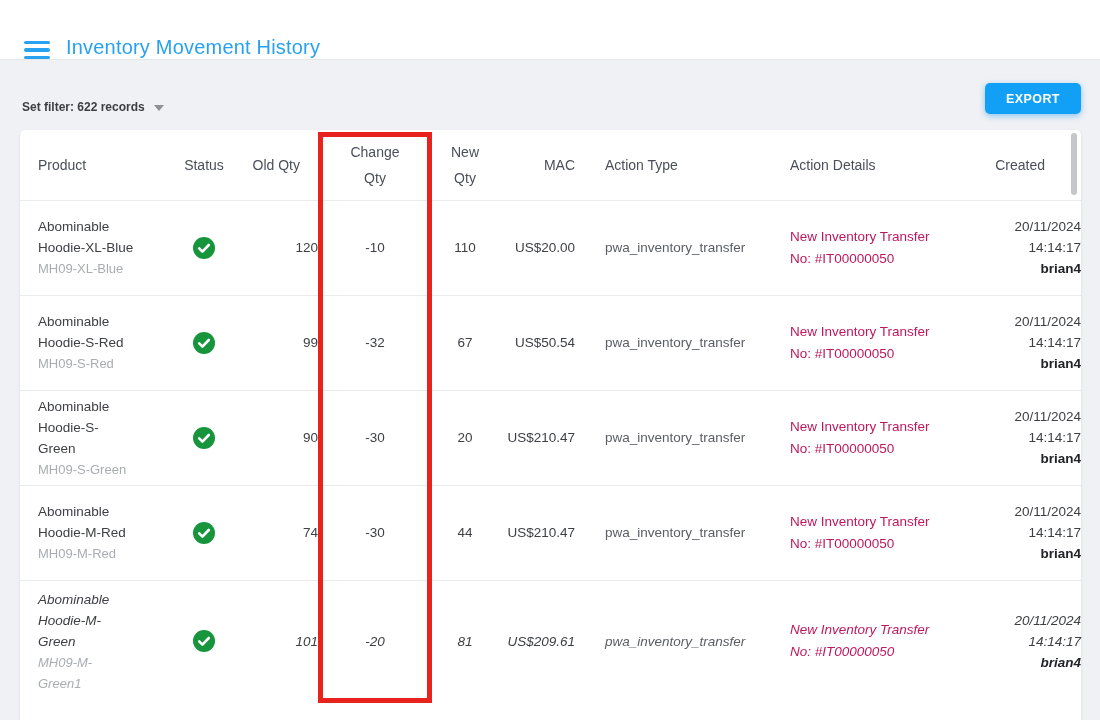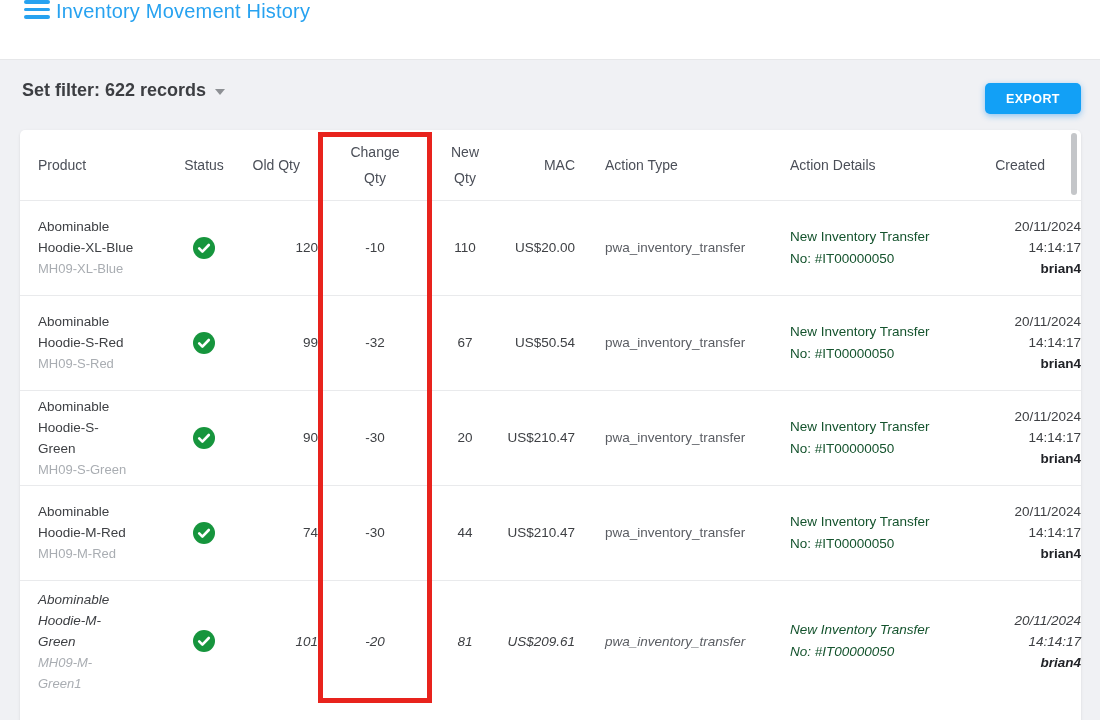--- a/index.html
+++ b/index.html
@@ -7,35 +7,35 @@
   body {
     font-family:"Liberation Sans", sans-serif;
     background:#f0f1f4;
     position:relative;
     color:#3e4044;
   }
 
   
   .appbar {
     height:60px; background:#ffffff;
-    display:flex; align-items:flex-start;
-    padding-left:24px; gap:6px;
+    display:flex; align-items:flex-end;
+    padding-left:24px; gap:16px;
     border-bottom:1px solid #e6e7e9;
   }
   .hamburger { width:26px; display:flex; flex-direction:column; gap:4px; cursor:pointer; }
   .hamburger .bar { height:3.5px; border-radius:2px; background:#27a2f0; }
   .page-title {
     font-size:20px; font-weight:500; color:#27a2f0; letter-spacing:.2px;
   }
 
   
   .toolbar { position:relative; height:70px; }
   .filter {
-    position:absolute; left:22px; top:20px;
-    font-size:18px; font-weight:600; color:#3c3e42;
+    position:absolute; left:22px; top:40px;
+    font-size:12px; font-weight:600; color:#3c3e42;
     display:flex; align-items:center; gap:9px; cursor:pointer;
   }
   .caret-down {
     width:0; height:0;
     border-left:5.5px solid transparent; border-right:5.5px solid transparent;
     border-top:6px solid #8d9094; margin-top:2px;
   }
   .export-btn {
     position:absolute; right:19px; top:23px;
     width:96px; height:31px;
@@ -84,21 +84,21 @@
   td.product { padding-left:18px; }
   .pname { width:97px; line-height:21px; color:#3e4044; }
   .sku   { width:97px; line-height:21px; color:#a9adb2; font-size:13px; }
   td.status { text-align:center; }
   td.status svg { vertical-align:middle; }
   td.old { text-align:right; padding-right:0; }
   td.change { text-align:center; }
   td.new { text-align:center; }
   td.mac { text-align:right; padding-right:23px; }
   td.atype { padding-left:7px; color:#5a5d63; }
-  td.adetails { padding-left:7px; color:#14532d; line-height:22px; }
+  td.adetails { padding-left:7px; color:#be185d; line-height:22px; }
   td.created { text-align:right; line-height:21px; }
   .created-user { font-weight:700; color:#212328; }
 
   
   .scroll-thumb {
     position:absolute; right:4px; top:3px;
     width:6px; height:62px; border-radius:3px; background:#c4c6c9;
   }
 
   

